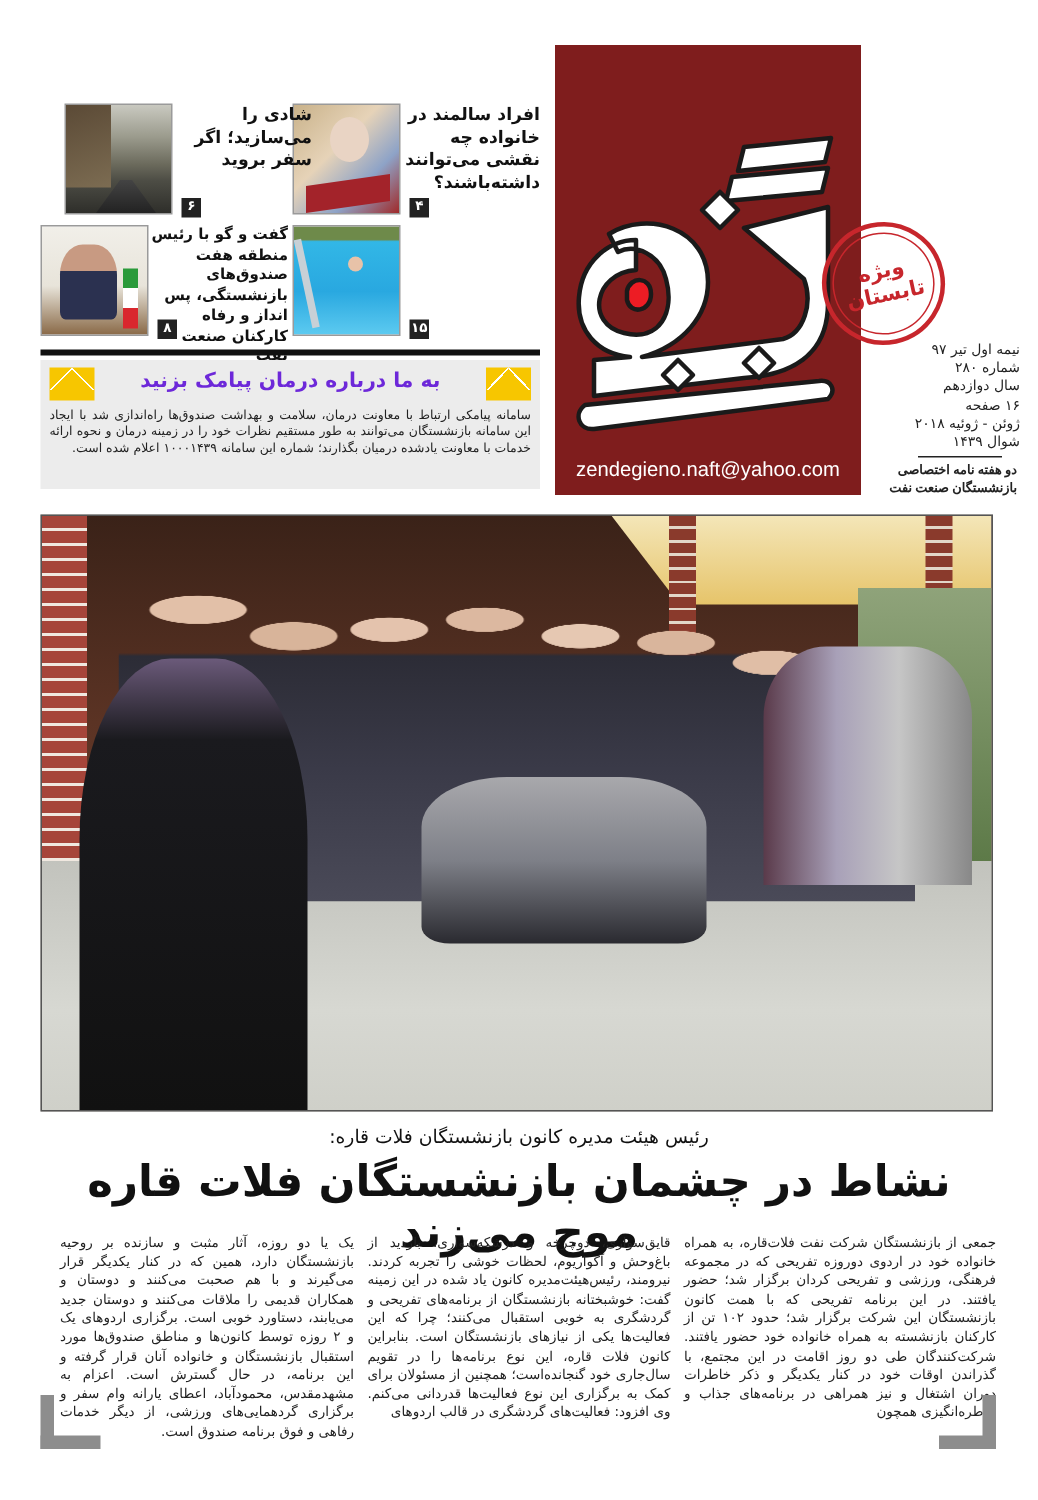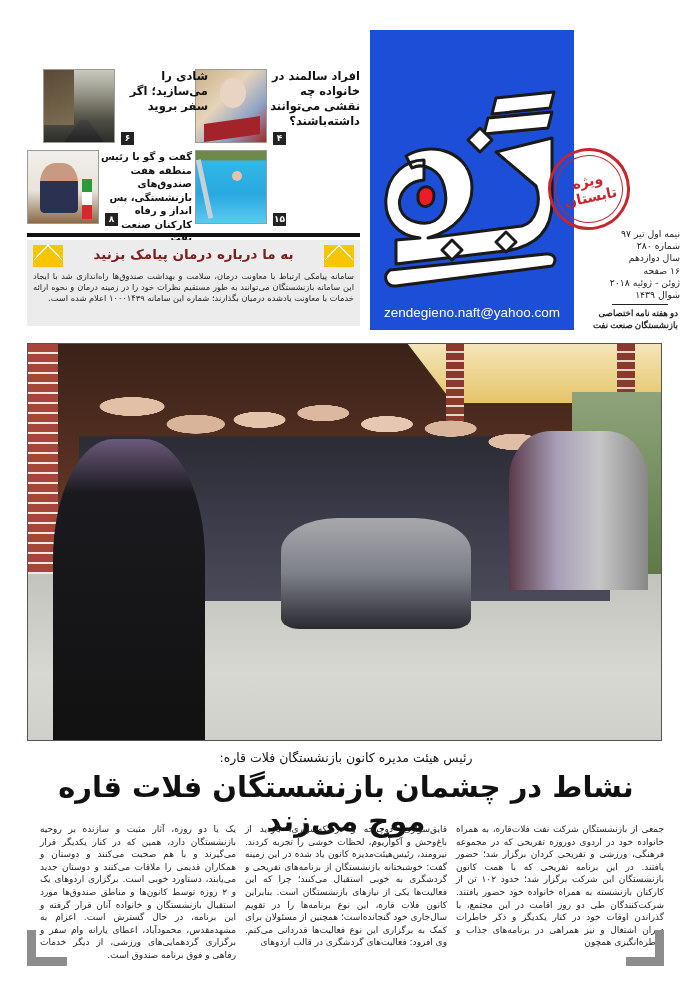--- a/index.html
+++ b/index.html
@@ -26,25 +26,25 @@
   .thumb-pool::before { content: ""; position: absolute; left: 6px; top: 8px; width: 5px; height: 60px; background: #c8d0d6; transform: rotate(-12deg); }
   .thumb-pool::after { content: ""; position: absolute; left: 36px; top: 20px; width: 10px; height: 10px; border-radius: 50%; background: #e8c2a8; }
 
   
   .sms-rule { position: absolute; left: 27px; top: 233px; width: 333px; height: 4px; background: #111; }
   .sms-box { position: absolute; left: 27px; top: 240px; width: 333px; height: 86px; background: #ececec; }
   .sms-box .env { position: absolute; top: 5px; width: 30px; height: 22px; background: #f7c600; }
   .sms-box .env::before { content: ""; position: absolute; left: 0; top: 0; width: 100%; height: 100%; background: linear-gradient(to bottom right, transparent 49%, #fff 49%, #fff 54%, transparent 54%), linear-gradient(to bottom left, transparent 49%, #fff 49%, #fff 54%, transparent 54%); background-size: 50% 70%; background-repeat: no-repeat; background-position: left top, right top; }
   .sms-box .env-left { left: 6px; }
   .sms-box .env-right { right: 6px; }
-  .sms-box .sms-title { position: absolute; left: 40px; right: 40px; top: 6px; text-align: center; font-size: 13.5px; font-weight: bold; color: #7f1d1d; direction: rtl; }
+  .sms-box .sms-title { position: absolute; left: 40px; right: 40px; top: 6px; text-align: center; font-size: 13.5px; font-weight: bold; color: #6d28d9; direction: rtl; }
   .sms-box .sms-body { position: absolute; left: 6px; right: 6px; top: 31px; font-size: 8.3px; line-height: 11.2px; text-align: justify; text-align-last: right; direction: rtl; color: #222; }
 
   
-  .masthead { position: absolute; left: 370px; top: 30px; width: 204px; height: 300px; background: #1d4ed8; overflow: hidden; }
+  .masthead { position: absolute; left: 370px; top: 30px; width: 204px; height: 300px; background: #7f1d1d; overflow: hidden; }
   .masthead .logo { position: absolute; left: 6px; top: 60px; width: 190px; height: 200px; }
   .masthead .email { position: absolute; left: 0; right: 0; bottom: 10px; text-align: center; color: #fff; font-family: "Liberation Sans", sans-serif; font-size: 13.5px; direction: ltr; }
 
   .stamp { position: absolute; left: 548px; top: 148px; width: 82px; height: 82px; border-radius: 50%; border: 3px solid #c7262c; transform: rotate(-12deg); display: flex; align-items: center; justify-content: center; flex-direction: column; }
   .stamp::before { content: ""; position: absolute; inset: 4px; border-radius: 50%; border: 1.5px solid #c7262c; }
   .stamp span { color: #c7262c; font-weight: bold; font-size: 14px; line-height: 16px; direction: rtl; position: relative; }
 
   .issue-meta { position: absolute; left: 580px; top: 228px; width: 100px; text-align: right; direction: rtl; font-size: 9.3px; line-height: 12.2px; color: #222; }
   .issue-rule { position: absolute; left: 612px; top: 304px; width: 56px; height: 1px; background: #222; }
   .issue-desc { position: absolute; left: 574px; top: 308px; width: 104px; text-align: right; direction: rtl; font-size: 8.6px; line-height: 11.5px; color: #222; font-weight: bold; font-family: Liberation Serif, serif; }

